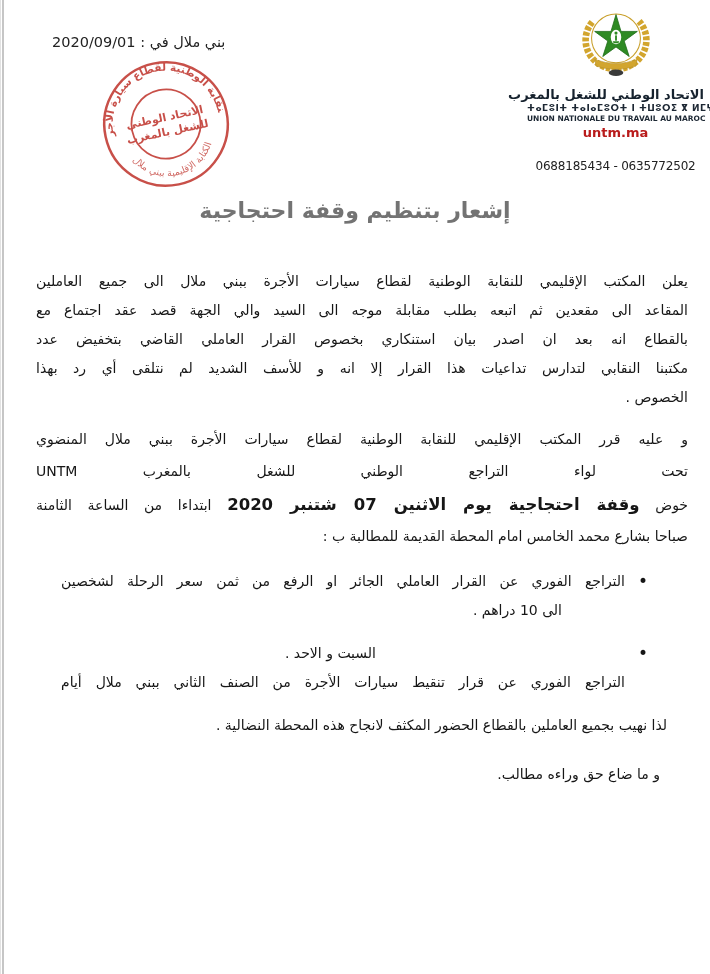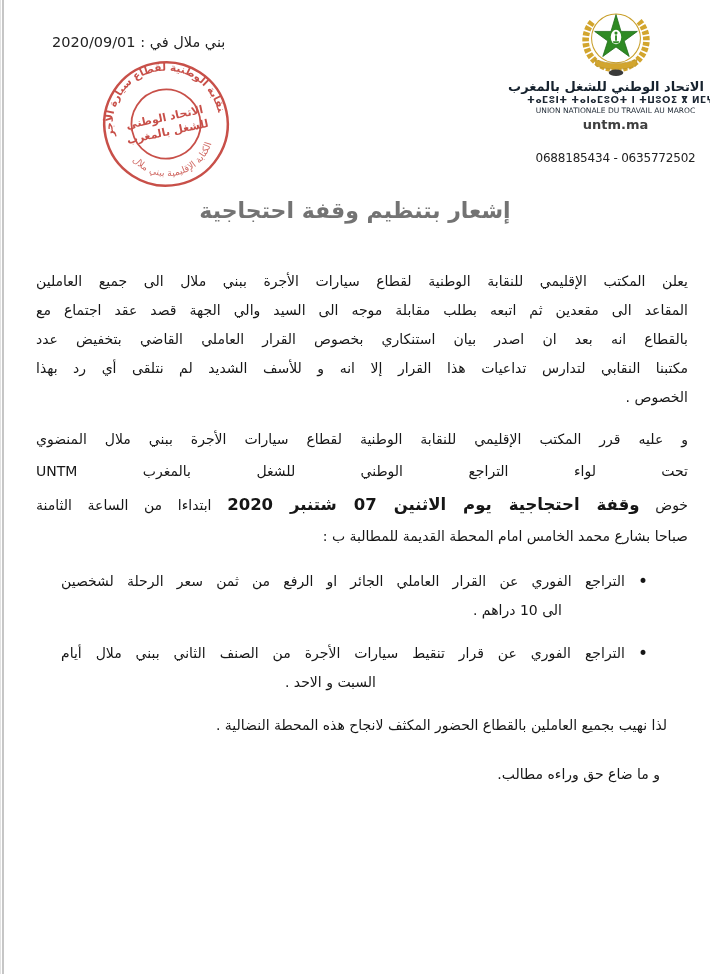--- a/index.html
+++ b/index.html
@@ -9,24 +9,24 @@
   }
   
   .scan-edge{position:absolute;left:2px;top:0;bottom:0;width:2px;background:#c6c6c6;}
   .scan-edge2{position:absolute;left:0;top:0;bottom:0;width:1px;background:#e2e2e2;}
 
   .header{position:relative;height:188px;}
   .date-line{position:absolute;left:52px;top:34px;direction:rtl;font-size:14.5px;color:#222;}
 
   .brand{position:absolute;left:527px;top:4px;width:177px;text-align:center;}
   .brand .emblem{width:94px;height:74px;margin:0 auto;display:block;}
-  .brand .org-ar{font-size:13px;font-weight:bold;color:#16222e;direction:rtl;margin-top:1px;white-space:nowrap;text-align:right;}
+  .brand .org-ar{font-size:13px;font-weight:bold;color:#16222e;direction:rtl;margin-top:9px;white-space:nowrap;text-align:right;}
   .brand .org-tif{font-size:9px;font-weight:bold;color:#1c2733;margin-top:1px;white-space:nowrap;letter-spacing:.5px;}
-  .brand .org-fr{font-size:7.5px;font-weight:normal;color:#1c2733;margin-top:1px;white-space:nowrap;}
-  .brand .site{font-size:13px;font-weight:bold;color:#404040;margin-top:2px;}
+  .brand .org-fr{font-size:7.5px;font-weight:bold;color:#1c2733;margin-top:1px;white-space:nowrap;}
+  .brand .site{font-size:13px;font-weight:bold;color:#b91c1c;margin-top:2px;}
   .brand .phones{font-size:12px;color:#222;margin-top:19px;white-space:nowrap;letter-spacing:-0.2px;}
 
   .stamp{position:absolute;left:98px;top:56px;width:136px;height:136px;transform:rotate(-12deg);opacity:.93;}
 
   .doc-title{margin-top:10px;text-align:center;direction:rtl;font-weight:bold;font-size:22px;color:#737373;letter-spacing:0;}
 
   .body-text{margin:44px 22px 0 36px;direction:rtl;font-size:14px;color:#161616;}
   .ln{line-height:29px;}
   .just{text-align:justify;text-align-last:justify;}
   .right{text-align:right;}
@@ -131,22 +131,22 @@
     <div class="bullet">
       <span class="dot">•</span>
       <div class="content">
         <div class="ln just">التراجع الفوري عن القرار العاملي الجائر او الرفع من ثمن سعر الرحلة لشخصين</div>
         <div class="ln right b1-l2">الى 10 دراهم .</div>
       </div>
     </div>
     <div class="bullet">
       <span class="dot">•</span>
       <div class="content">
+        <div class="ln right b2-l2">السبت و الاحد .</div>
         <div class="ln just">التراجع الفوري عن قرار تنقيط سيارات الأجرة من الصنف الثاني ببني ملال أيام</div>
-        <div class="ln right b2-l2">السبت و الاحد .</div>
       </div>
     </div>
   </div>
 
   <div class="closing1">لذا نهيب بجميع العاملين بالقطاع الحضور المكثف لانجاح هذه المحطة النضالية .</div>
   <div class="closing2">و ما ضاع حق وراءه مطالب.</div>
 
 </div>
 
 </body></html>

